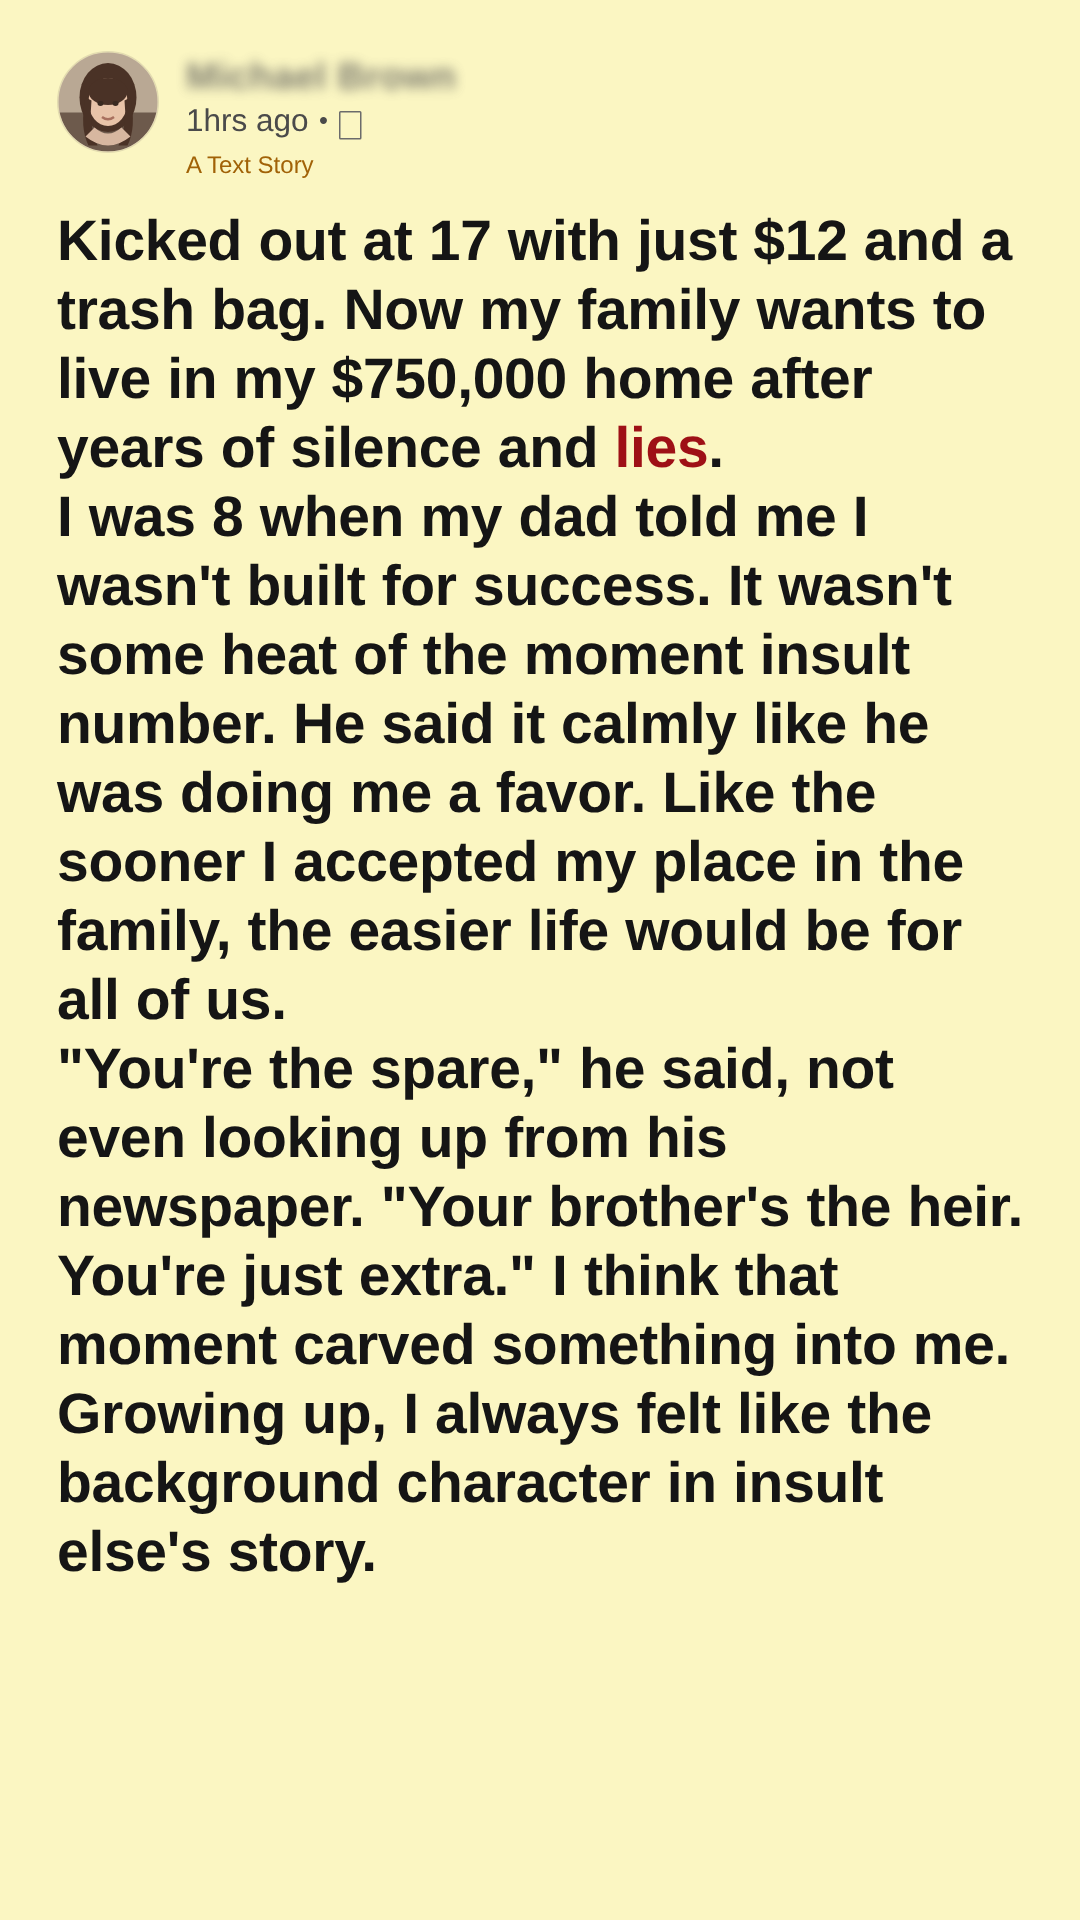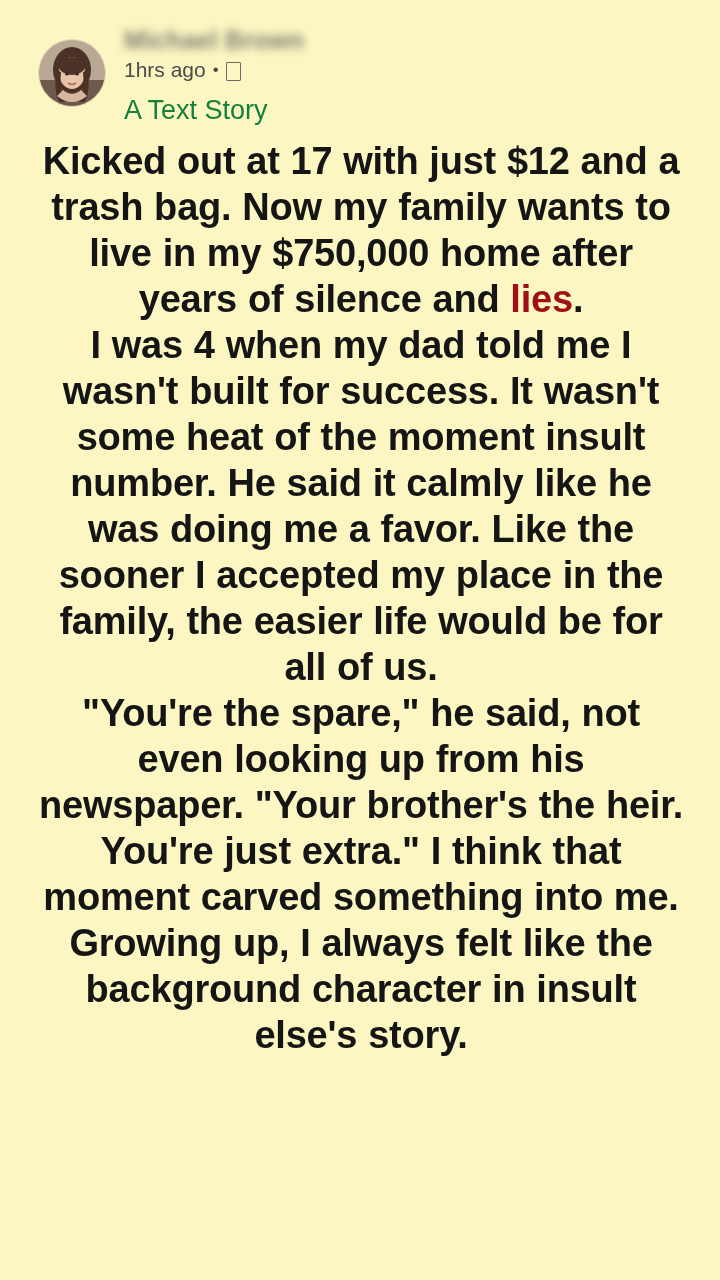--- a/index.html
+++ b/index.html
@@ -16,21 +16,21 @@
   .post {
     width: 720px;
     height: 1280px;
     background: #fbf6c2;
     box-sizing: border-box;
     padding: 0;
     position: relative;
   }
   .header {
     display: flex;
-    align-items: center;
+    align-items: flex-start;
     padding: 34px 0 0 38px;
     height: 112px;
     box-sizing: border-box;
   }
   .avatar {
     width: 66px;
     height: 66px;
     border-radius: 50%;
     overflow: hidden;
     flex: 0 0 auto;
@@ -78,37 +78,36 @@
   .globe-box {
     display: inline-block;
     width: 13px;
     height: 17px;
     border: 1.5px solid #6b6b6b;
     border-radius: 1px;
     position: relative;
     top: 2px;
   }
   .story-type {
-    font-size: 27px;
-    color: #15803d;
+    font-size: 16px;
+    color: #a16207;
     line-height: 28px;
-    margin-top: 12px;
+    margin-top: 2px;
   }
   .body {
     padding: 26px 36px 0 38px;
   }
   .para {
     font-size: 38px;
     line-height: 46px;
     font-weight: bold;
     color: #151515;
     margin: 0 0 0 0;
     letter-spacing: -0.2px;
     word-spacing: 0.5px;
-    text-align: center;
   }
   .para + .para {
     margin-top: 0px;
   }
   .hl {
     color: #9e1016;
   }
 </style>
 </head>
 <body>
@@ -146,20 +145,20 @@
         <span class="globe-box"></span>
       </div>
       <div class="story-type">A Text Story</div>
     </div>
   </div>
 
   <div class="body">
 
     <p class="para"><span>Kicked out at 17 with just $12 and a trash bag. Now my family wants to live in my $750,000 home after years of silence and </span><span class="hl">lies</span><span>.</span></p>
 
-    <p class="para"><span>I was 4 when my dad told me I wasn't built for success. It wasn't some heat of the moment insult number. He said it calmly like he was doing me a favor. Like the sooner I accepted my place in the family, the easier life would be for all of us.</span></p>
+    <p class="para"><span>I was 8 when my dad told me I wasn't built for success. It wasn't some heat of the moment insult number. He said it calmly like he was doing me a favor. Like the sooner I accepted my place in the family, the easier life would be for all of us.</span></p>
 
     <p class="para"><span>"You're the spare," he said, not even looking up from his newspaper. "Your brother's the heir. You're just extra." I think that moment carved something into me.</span></p>
 
     <p class="para"><span>Growing up, I always felt like the background character in insult else's story.</span></p>
 
   </div>
 </div>
 
 </body></html>

